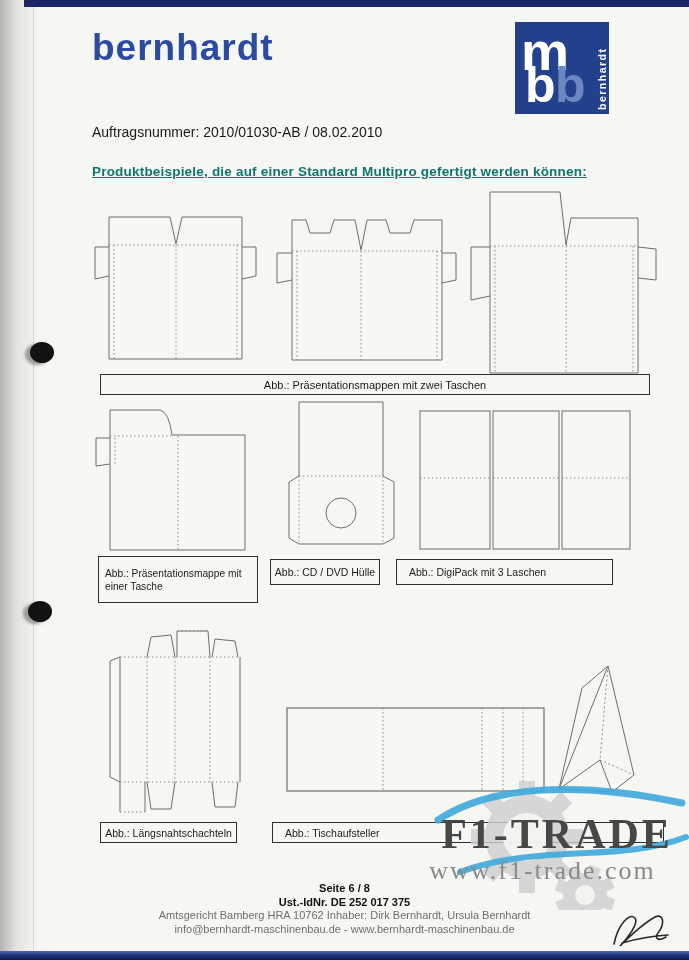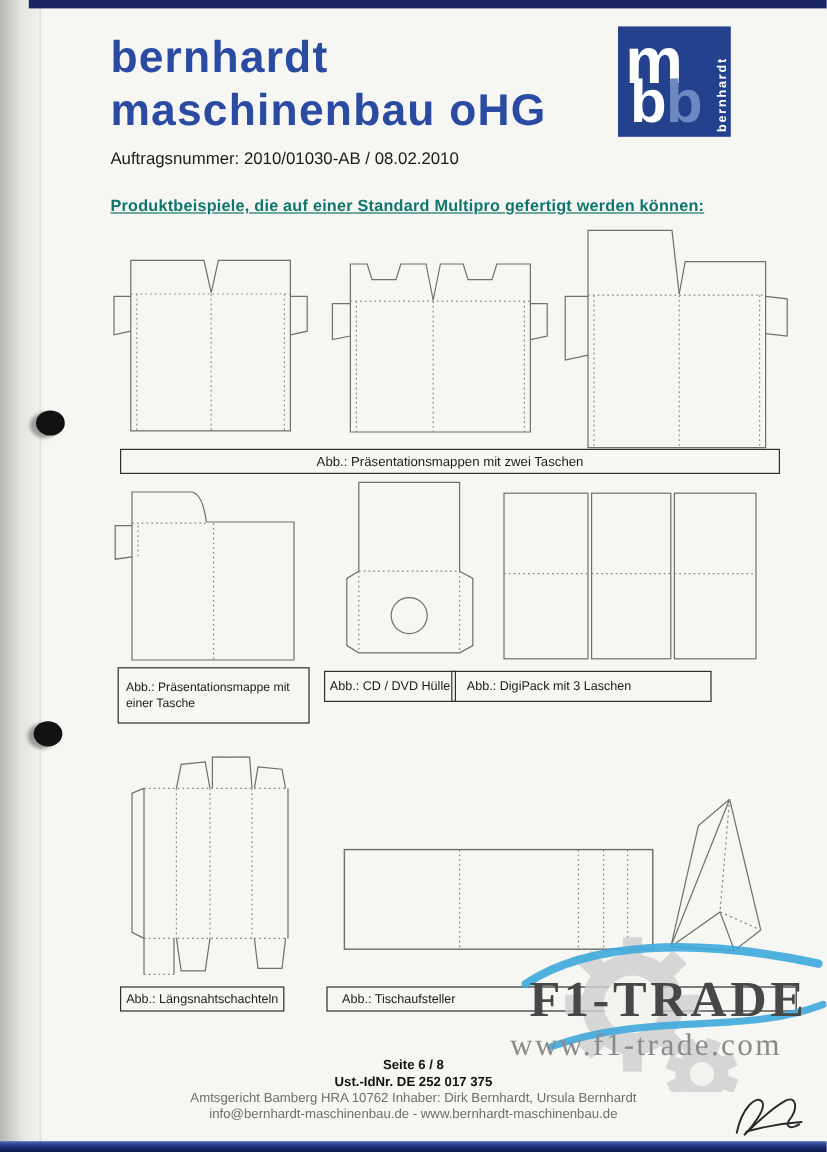--- a/index.html
+++ b/index.html
@@ -33,48 +33,47 @@
   .heading{left:92px;top:164px;font-size:13.5px;font-weight:bold;color:#0f766e;
     text-decoration:underline;z-index:2;letter-spacing:0.2px;}
   
   .cap{border:1.5px solid #2e2e2e;font-size:10.5px;color:#1c1c1c;
     display:flex;align-items:center;z-index:3;background:transparent;}
   .cap.center{justify-content:center;}
   .cap.leftpad{padding-left:12px;}
   .cap1{left:100px;top:374px;width:548px;height:19px;font-size:11px;}
   .cap2{left:98px;top:556px;width:146px;height:35px;padding:5px 6px;font-size:10.2px;line-height:13px;}
   .cap3{left:270px;top:559px;width:108px;height:24px;}
-  .cap4{left:376px;top:559px;width:203px;height:24px;}
+  .cap4{left:396px;top:559px;width:203px;height:24px;}
   .cap5{left:100px;top:822px;width:135px;height:19px;}
   .cap6{left:272px;top:822px;width:378px;height:19px;}
   svg{position:absolute;z-index:2;}
   
   .wmtext{left:425px;top:810px;width:264px;text-align:center;z-index:5;
     font-family:"Liberation Serif",serif;font-weight:bold;font-size:42px;
     color:#474747;letter-spacing:3px;}
-  .wmurl{left:425px;top:856px;width:235px;z-index:5;
+  .wmurl{left:425px;top:856px;width:235px;text-align:center;z-index:5;
     font-family:"Liberation Serif",serif;font-size:26px;color:#8a8a8a;letter-spacing:2px;}
   
   .footer{left:30px;top:882px;width:629px;text-align:center;z-index:6;
     font-size:11px;line-height:13.5px;color:#111;}
   .footer .b{font-weight:bold;}
   .footer .gray{color:#6e6e6e;}
 </style>
 </head>
 <body>
 
 <div class="abs topbar"></div>
 <div class="abs leftedge"></div>
 <div class="abs crease"></div>
 <div class="abs hole hole1"></div>
 <div class="abs hole hole2"></div>
 
 <div class="abs brand">
   <div>bernhardt</div>
-  <div>maschinenbau oHG</div>
 </div>
 <div class="abs orderline">Auftragsnummer: 2010/01030-AB  /  08.02.2010</div>
 
 <div class="abs logo">
   <span class="lm">m</span>
   <span class="lb1">b</span>
   <span class="lb2">b</span>
   <span class="lvert">bernhardt</span>
 </div>
 

